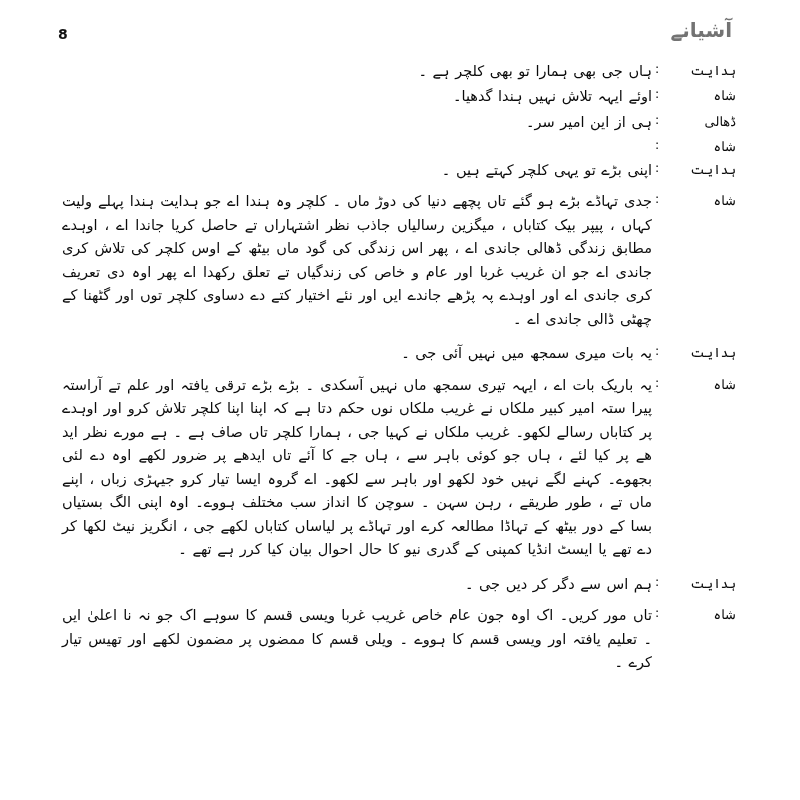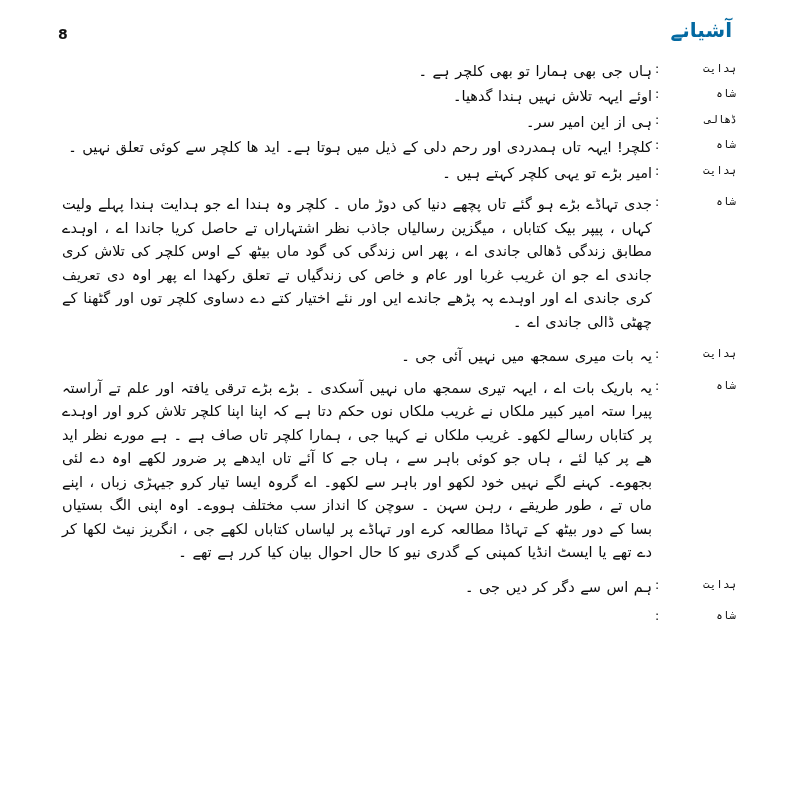--- a/index.html
+++ b/index.html
@@ -27,21 +27,21 @@
     height: 34px;
     display: flex;
     align-items: flex-start;
     justify-content: space-between;
     direction: rtl;
   }
   .book-title {
     font-size: 20px;
     font-weight: bold;
     letter-spacing: 1px;
-    color: #0369a1;
+    color: #737373;
     padding-left: 6px;
     padding-right: 10px;
     font-family: "DejaVu Sans", sans-serif;
   }
   .page-number {
     font-size: 14px;
     font-weight: bold;
     color: #111;
     padding-top: 8px;
     padding-right: 60px;
@@ -55,25 +55,25 @@
   }
   .dialogue {
     display: flex;
     direction: rtl;
     align-items: flex-start;
     margin-bottom: 5px;
   }
   .speaker {
     flex: 0 0 74px;
     text-align: right;
-    font-size: 11px;
+    font-size: 13px;
     line-height: 1.5;
     white-space: nowrap;
     padding-top: 1px;
-    font-family: Liberation Mono, monospace;
+    font-family: Liberation Serif, serif;
   }
   .colon {
     flex: 0 0 10px;
     text-align: center;
     font-size: 12.5px;
     padding-top: 1px;
   }
   .speech {
     flex: 1 1 auto;
     text-align: justify;
@@ -117,27 +117,26 @@
 
     <div class="dialogue tight">
       <div class="speaker">ڈھالی</div>
       <div class="colon">:</div>
       <div class="speech short">ہی از این امیر سر۔</div>
     </div>
 
     <div class="dialogue tight">
       <div class="speaker">شاہ</div>
       <div class="colon">:</div>
-      <div class="speech short">کلچر! ایہہ تاں ہمدردی اور رحم دلی کے ذیل میں ہوتا ہے۔ اید ھا کلچر سے کوئی تعلق نہیں ۔</div>
     </div>
 
     <div class="dialogue gap-sm">
       <div class="speaker">ہدایت</div>
       <div class="colon">:</div>
-      <div class="speech short">امیر بڑے تو یہی کلچر کہتے ہیں ۔</div>
+      <div class="speech short">اپنی بڑے تو یہی کلچر کہتے ہیں ۔</div>
     </div>
 
     <div class="dialogue gap-md">
       <div class="speaker">شاہ</div>
       <div class="colon">:</div>
       <div class="speech">جدی تہاڈے بڑے ہو گئے تاں پچھے دنیا کی دوڑ ماں ۔ کلچر وہ ہندا اے جو ہدایت ہندا پہلے ولیت کہاں ، پیپر بیک کتاباں ، میگزین رسالیاں جاذب نظر اشتہاراں تے حاصل کریا جاندا اے ، اوہدے مطابق زندگی ڈھالی جاندی اے ، پھر اس زندگی کی گود ماں بیٹھ کے اوس کلچر کی تلاش کری جاندی اے جو ان غریب غربا اور عام و خاص کی زندگیاں تے تعلق رکھدا اے پھر اوہ دی تعریف کری جاندی اے اور اوہدے پہ پڑھے جاندے ایں اور نئے اختیار کتے دے دساوی کلچر توں اور گٹھنا کے چھٹی ڈالی جاندی اے ۔</div>
     </div>
 
     <div class="dialogue gap-sm">
       <div class="speaker">ہدایت</div>
@@ -153,16 +152,17 @@
 
     <div class="dialogue gap-sm">
       <div class="speaker">ہدایت</div>
       <div class="colon">:</div>
       <div class="speech short">ہم اس سے دگر کر دیں جی ۔</div>
     </div>
 
     <div class="dialogue">
       <div class="speaker">شاہ</div>
       <div class="colon">:</div>
+      <div class="speech">تاں مور کریں۔ اک اوہ جون عام خاص غریب غربا ویسی قسم کا سوہے اک جو نہ نا اعلیٰ ایں ۔ تعلیم یافتہ اور ویسی قسم کا ہووے ۔ ویلی قسم کا ممضوں پر مضمون لکھے اور تھیس تیار کرے ۔</div>
     </div>
 
   </div>
 </div>
 
 </body></html>

